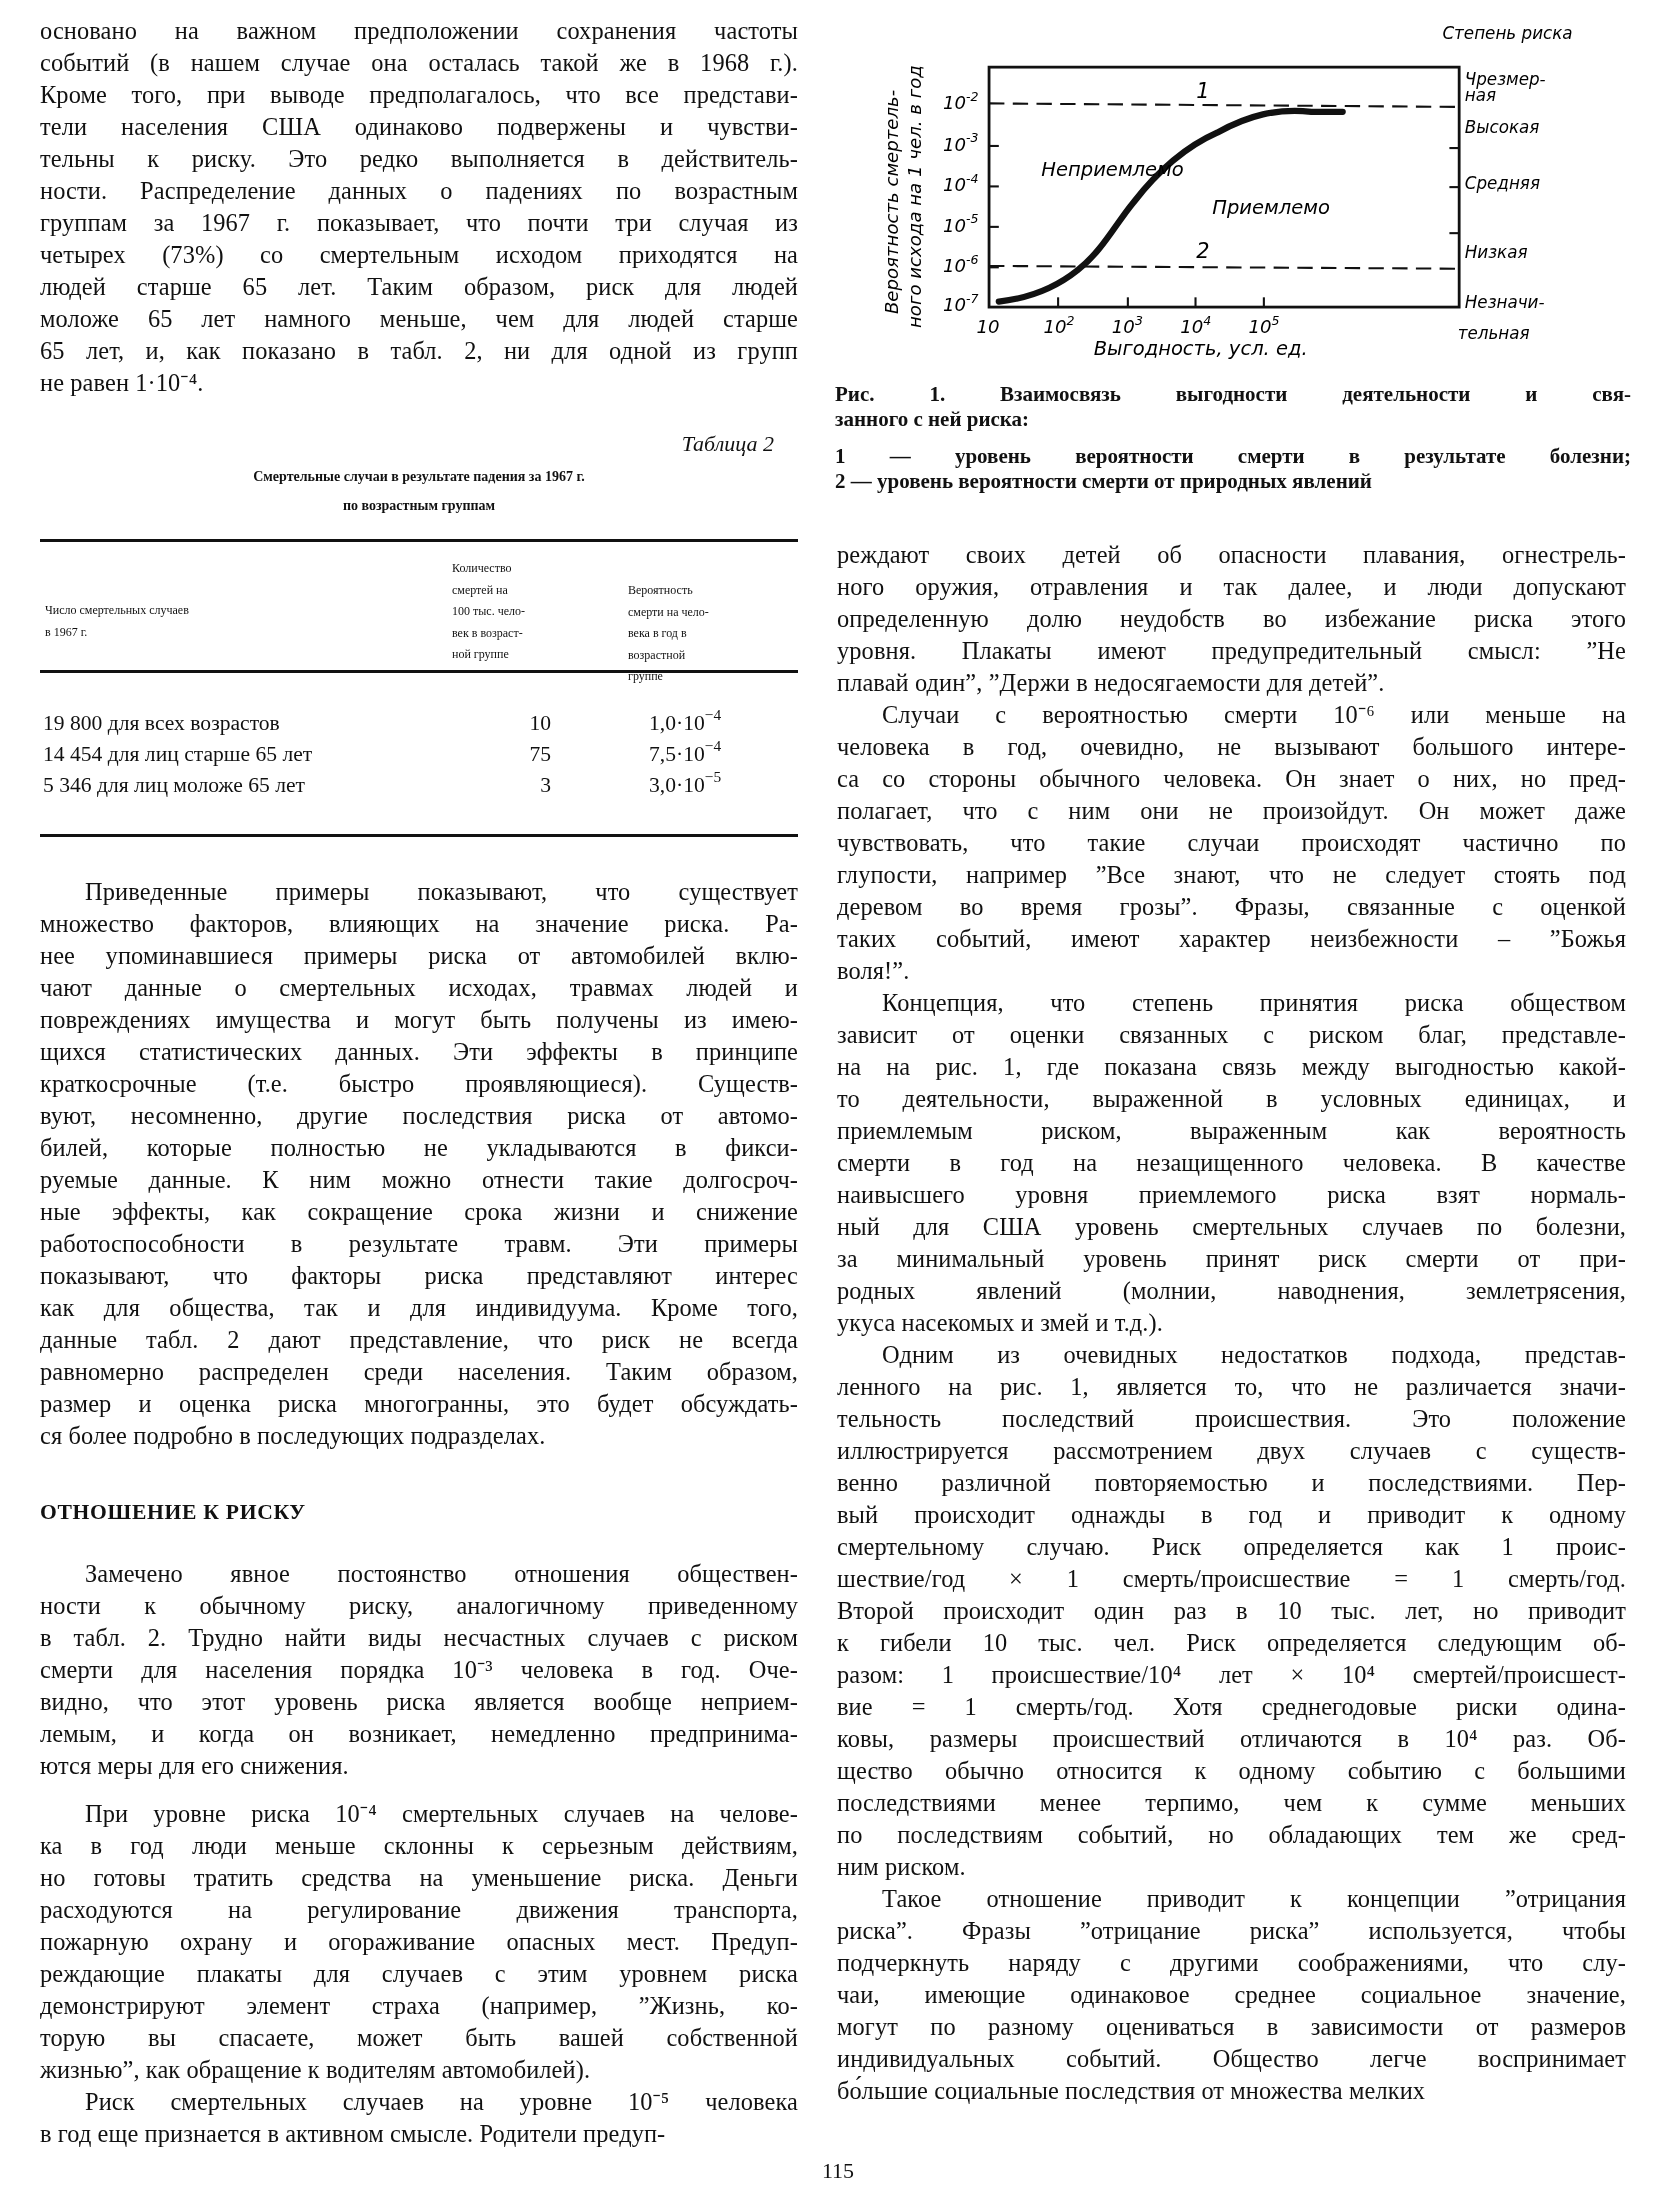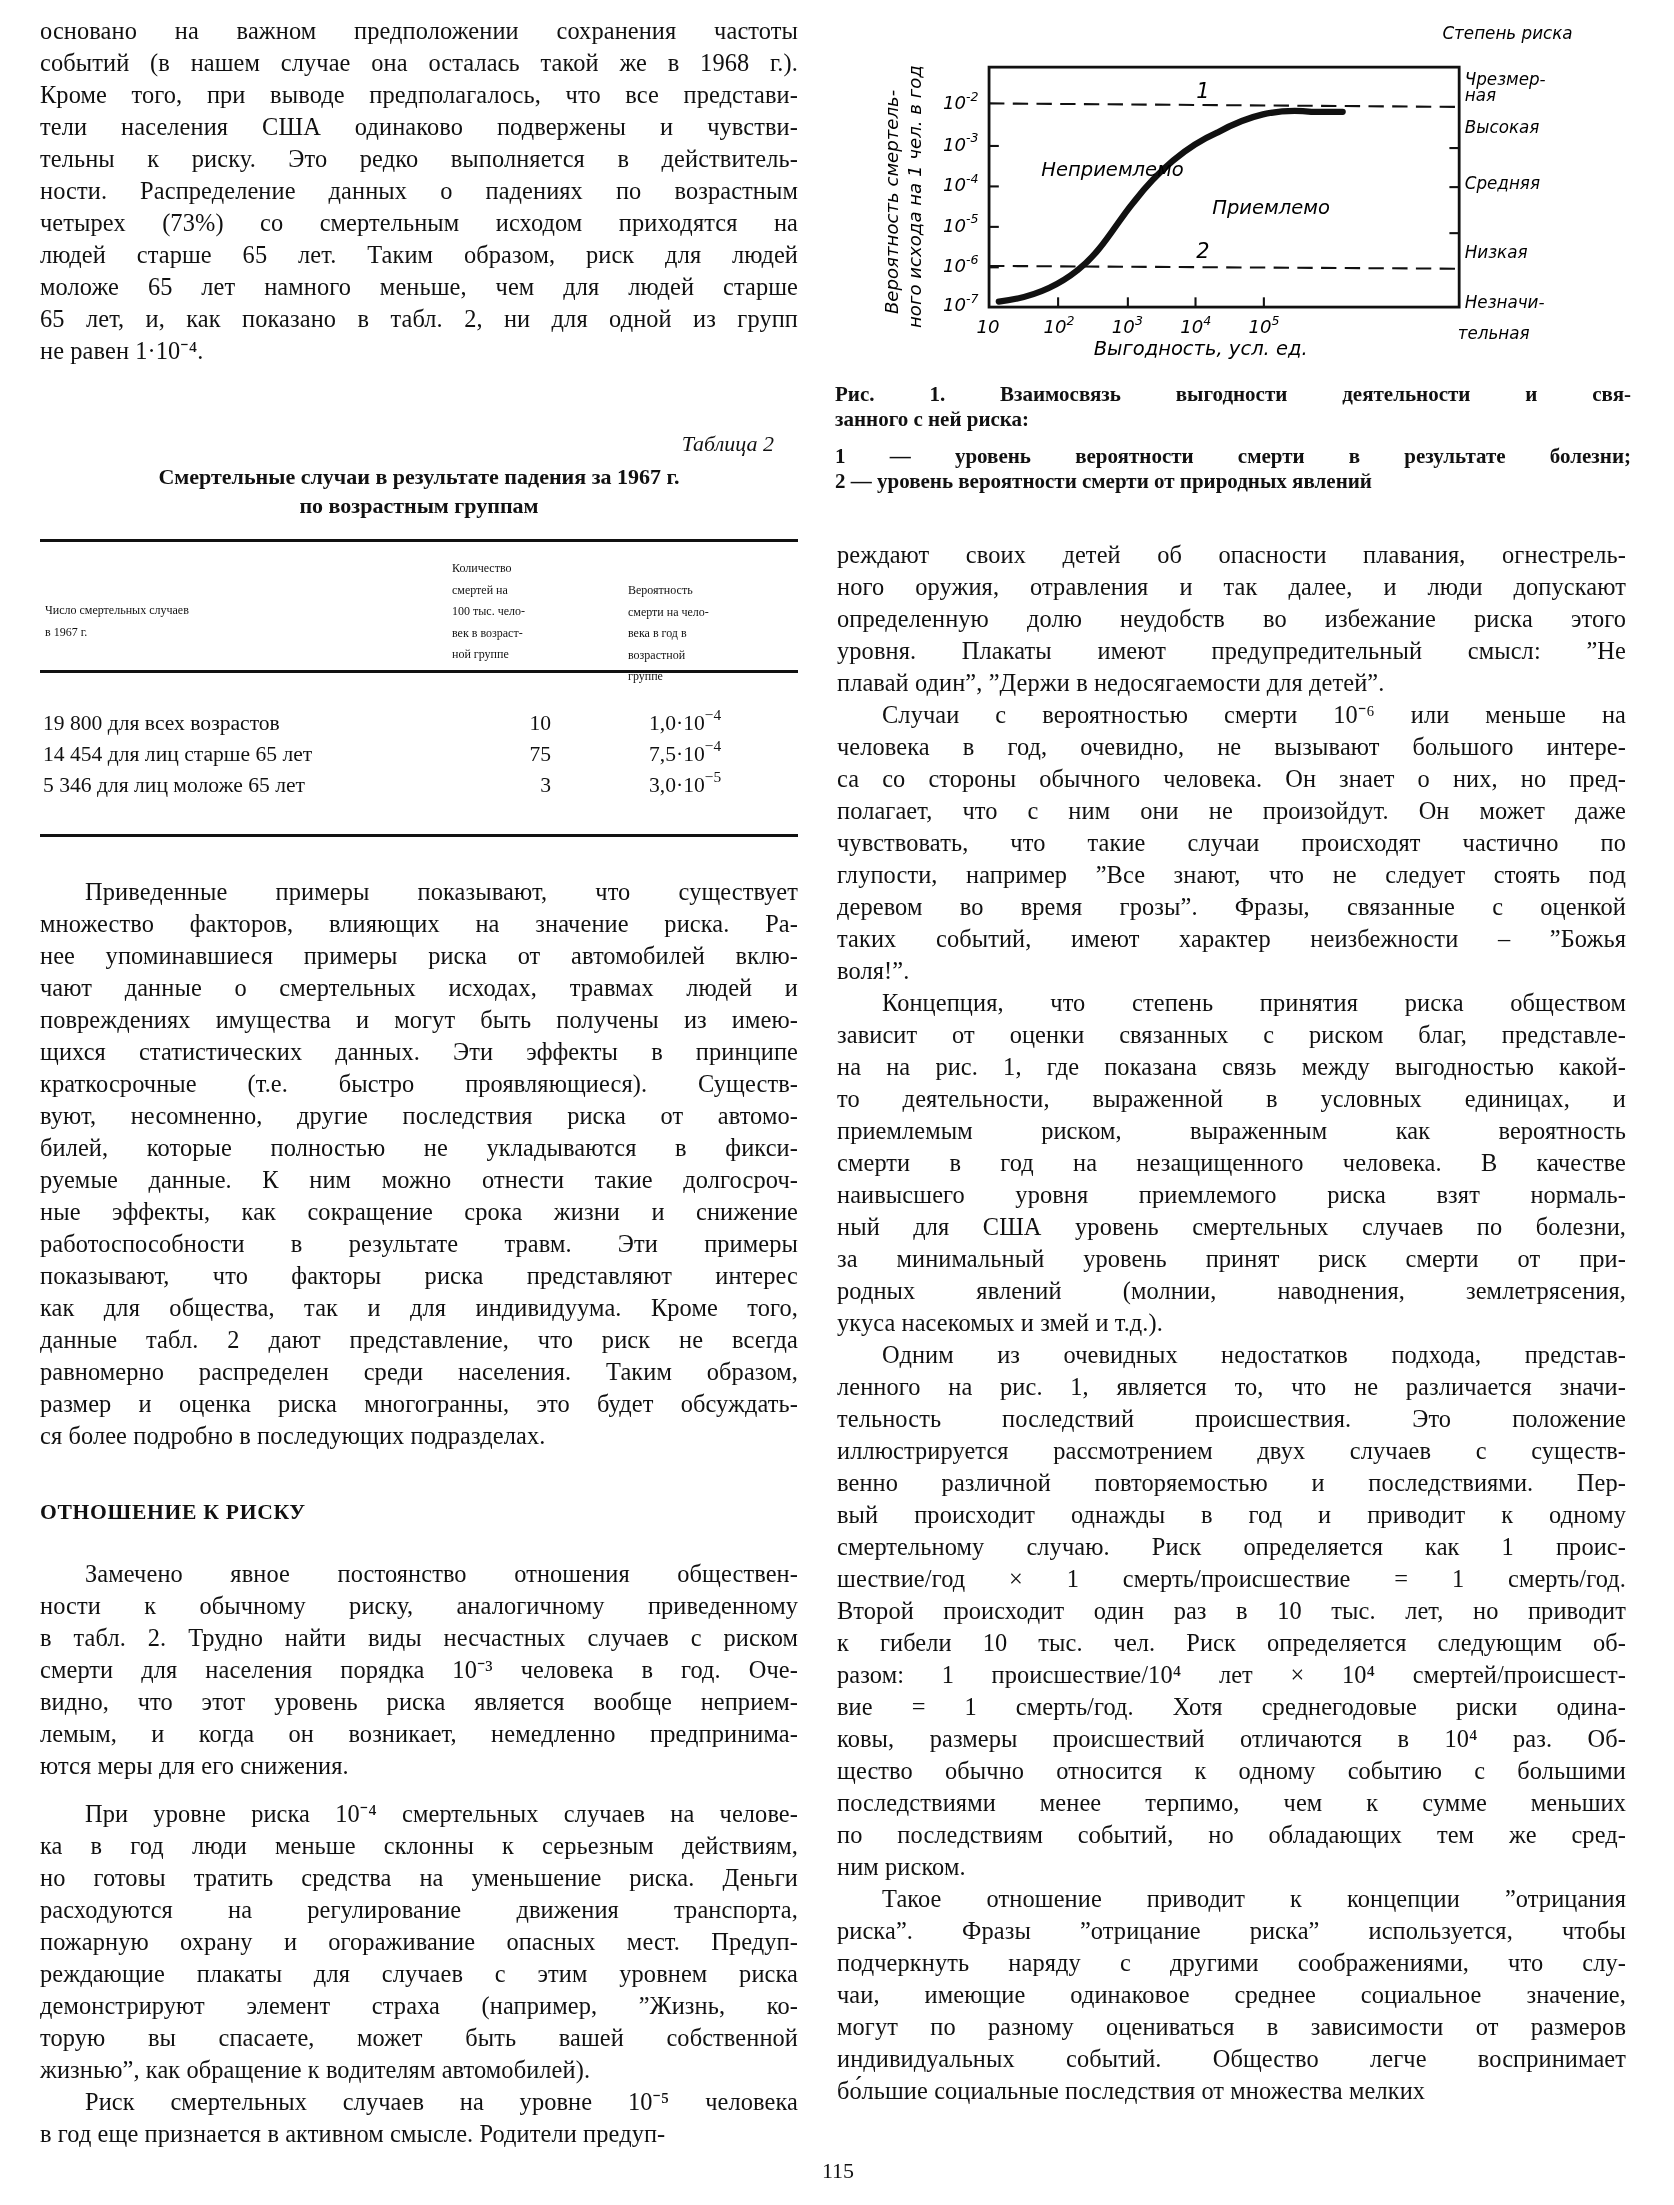--- a/index.html
+++ b/index.html
@@ -6,21 +6,21 @@
   body { width: 1675px; height: 2205px; position: relative; overflow: hidden; color: #111; font-family: "Liberation Serif", serif; }
   .col { position: absolute; }
   .left { left: 40px; top: 15.4px; width: 758px; }
   .right { left: 837px; width: 789px; }
   .p { font-size: 24.4px; line-height: 32px; text-align: justify; margin: 0; letter-spacing: 0.1px; }
   .p .ln { display: block; text-align: justify; text-align-last: justify; white-space: nowrap; }
   .p .ln.last { text-align-last: left; }
   .indent { padding-left: 45px; }
   sup { font-size: 15.4px; line-height: 0; vertical-align: 9.8px; }
   .tbl-label { position: absolute; left: 40px; top: 431px; width: 734px; text-align: right; font-style: italic; font-size: 22px; }
-  .tbl-title { position: absolute; left: 40px; top: 462px; width: 758px; text-align: center; font-weight: bold; font-size: 22px; line-height: 29px; }
+  .tbl-title { position: absolute; left: 40px; top: 462px; width: 758px; text-align: center; font-weight: bold; font-size: 14px; line-height: 29px; }
   .rule { position: absolute; left: 40px; width: 758px; height: 2.8px; background: #111; }
   .th { position: absolute; font-size: 12px; line-height: 21.6px; }
   .td { position: absolute; font-size: 21.6px; line-height: 26.5px; white-space: nowrap; }
   .heading { position: absolute; left: 40px; top: 1500px; width: 758px; text-align: left; font-weight: bold; font-size: 21.6px; letter-spacing: 0.7px; }
   .caption { position: absolute; left: 835px; top: 382px; width: 796px; font-size: 21px; line-height: 25px; font-weight: bold; }
   .caption .ln { display: block; text-align: justify; text-align-last: justify; white-space: nowrap; }
   .caption .ln.last { text-align-last: left; }
   .pagenum { position: absolute; left: 810px; top: 2158px; width: 56px; text-align: center; font-size: 22px; }
   svg text { font-family: "DejaVu Sans", sans-serif; font-style: italic; }
 </style>
@@ -28,20 +28,21 @@
 <body>
 
 <div class="col left">
   <p class="p" id="lp1">
       <span class="ln">основано на важном предположении сохранения частоты</span>
       <span class="ln">событий (в нашем случае она осталась такой же в 1968 г.).</span>
       <span class="ln">Кроме того, при выводе предполагалось, что все представи-</span>
       <span class="ln">тели населения США одинаково подвержены и чувстви-</span>
       <span class="ln">тельны к риску. Это редко выполняется в действитель-</span>
       <span class="ln">ности. Распределение данных о падениях по возрастным</span>
+      <span class="ln">группам за 1967 г. показывает, что почти три случая из</span>
       <span class="ln">четырех (73%) со смертельным исходом приходятся на</span>
       <span class="ln">людей старше 65 лет. Таким образом, риск для людей</span>
       <span class="ln">моложе 65 лет намного меньше, чем для людей старше</span>
       <span class="ln">65 лет, и, как показано в табл. 2, ни для одной из групп</span>
       <span class="ln last">не равен 1·10⁻⁴.</span>
     </p>
 </div>
 
 <div class="tbl-label">Таблица 2</div>
 <div class="tbl-title">

